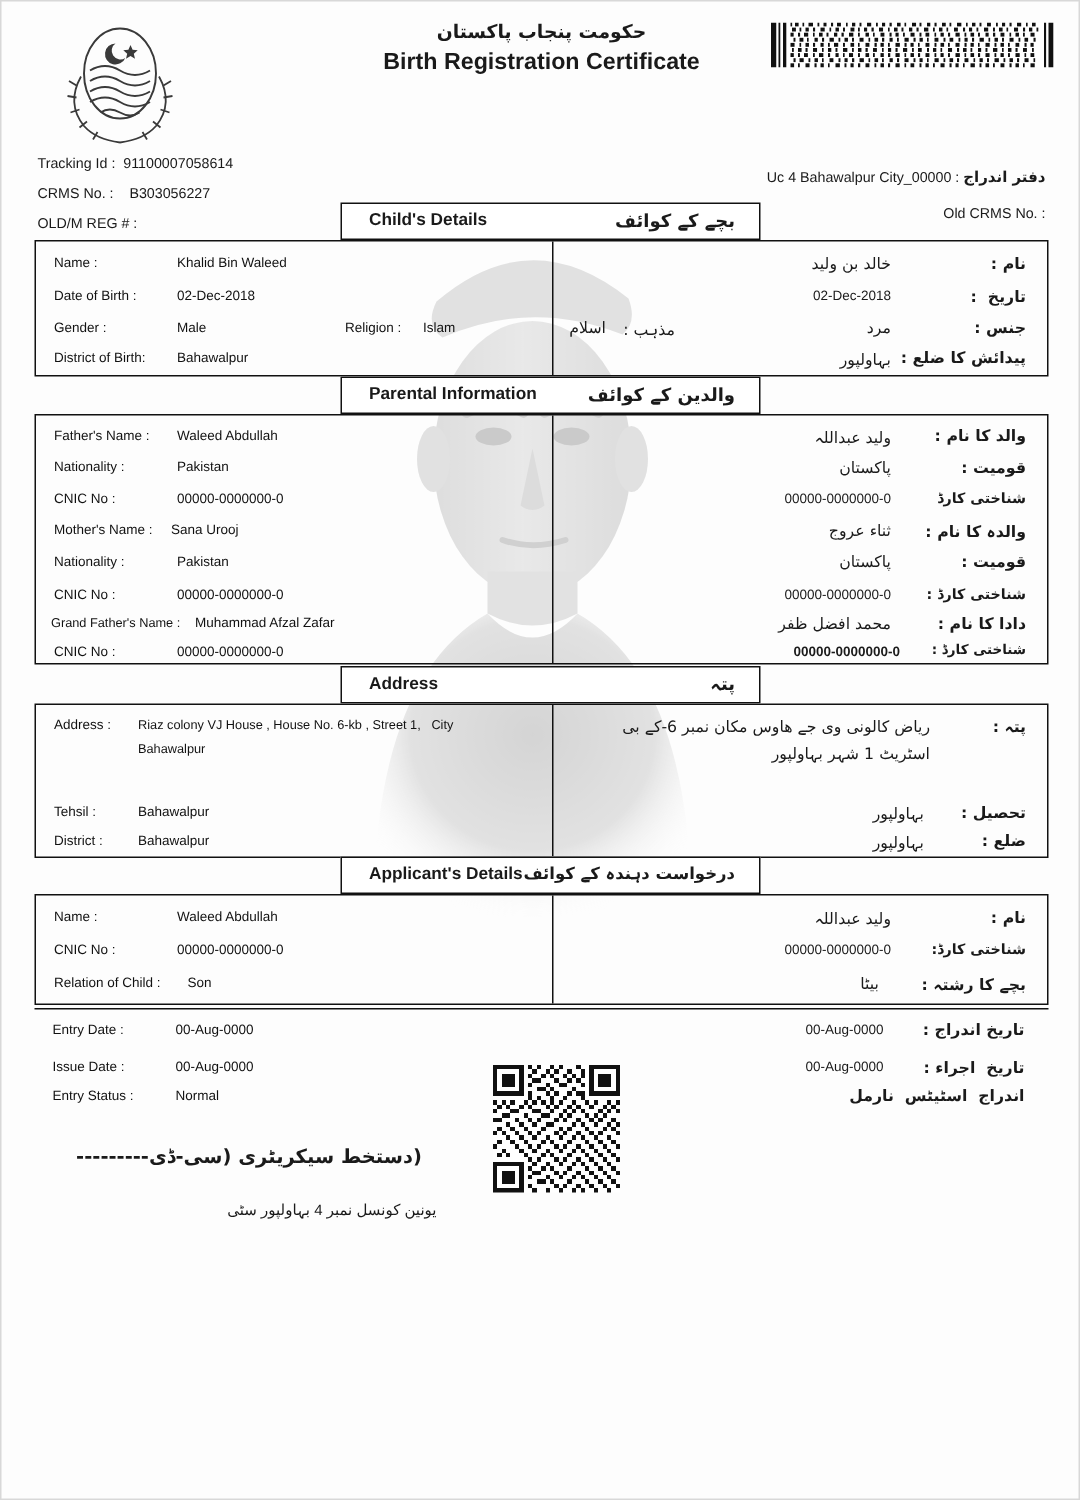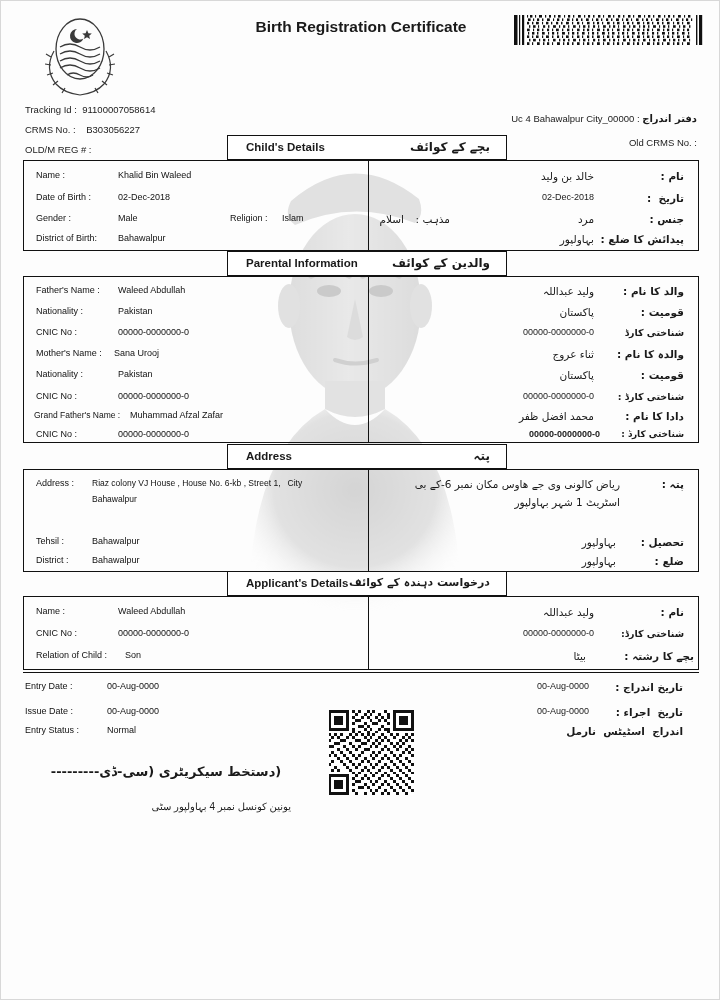--- a/index.html
+++ b/index.html
@@ -488,20 +488,21 @@
           <rect x="149" y="27.2" width="1.2" height="2.8"></rect>
           <rect x="154" y="27.2" width="2.6" height="2.8"></rect>
           <rect x="160" y="27.2" width="1.4" height="2.8"></rect>
           <rect x="164" y="27.2" width="2.3" height="2.8"></rect>
           <rect x="169" y="27.2" width="1.1" height="2.8"></rect>
           <rect x="174" y="27.2" width="2.8" height="2.8"></rect>
       </g>
     </svg>
 
     <div class="hdr-center">
+      <div class="hdr-u1 urdu">حکومت پنجاب پاکستان</div>
       <div class="hdr-e2">Birth Registration Certificate</div>
     </div>
 
     <div class="meta-left">
       <div><span>Tracking Id :</span>  <span>91100007058614</span></div>
       <div><span>CRMS No. :</span>    <span>B303056227</span></div>
       <div><span>OLD/M REG # :</span> <span></span></div>
     </div>
 
     <div class="meta-right">
@@ -661,28 +662,28 @@
       <div class="row" style="top:31px">
         <span class="lbl" style="left:12px">CNIC No :</span>
         <span class="val" style="left:94px">00000-0000000-0</span>
         <span class="ulbl" style="right:14px; width:86px; font-size:9.5px">شناختی کارڈ:</span>
         <span class="uval lat" style="right:104px; width:120px; text-align:right">00000-0000000-0</span>
       </div>
 
       <div class="row" style="top:53px">
         <span class="lbl" style="left:12px">Relation of Child :</span>
         <span class="val" style="left:101px">Son</span>
-        <span class="ulbl" style="right:4px; width:96px">بچے کا رشتہ :</span>
+        <span class="ulbl" style="right:14px; width:96px">بچے کا رشتہ :</span>
         <span class="uval" style="right:112px; width:100px">بیٹا</span>
       </div>
     </div>
 
     <div class="hr-line" style="top:671px"></div>
 
-    <div style="position:absolute; left:12px; right:22px; top:680px; height:70px">
+    <div style="position:absolute; left:22px; right:22px; top:680px; height:70px">
       <div class="row" style="top:0">
         <span class="lbl" style="left:12px">Entry Date :</span>
         <span class="val" style="left:94px">00-Aug-0000</span>
         <span class="ulbl" style="right:14px; width:90px">تاریخ اندراج :</span>
         <span class="uval lat" style="right:108px; width:110px; text-align:right">00-Aug-0000</span>
       </div>
       <div class="row" style="top:25px">
         <span class="lbl" style="left:12px">Issue Date :</span>
         <span class="val" style="left:94px">00-Aug-0000</span>
         <span class="ulbl" style="right:14px; width:90px">تاریخ  اجراء :</span>

